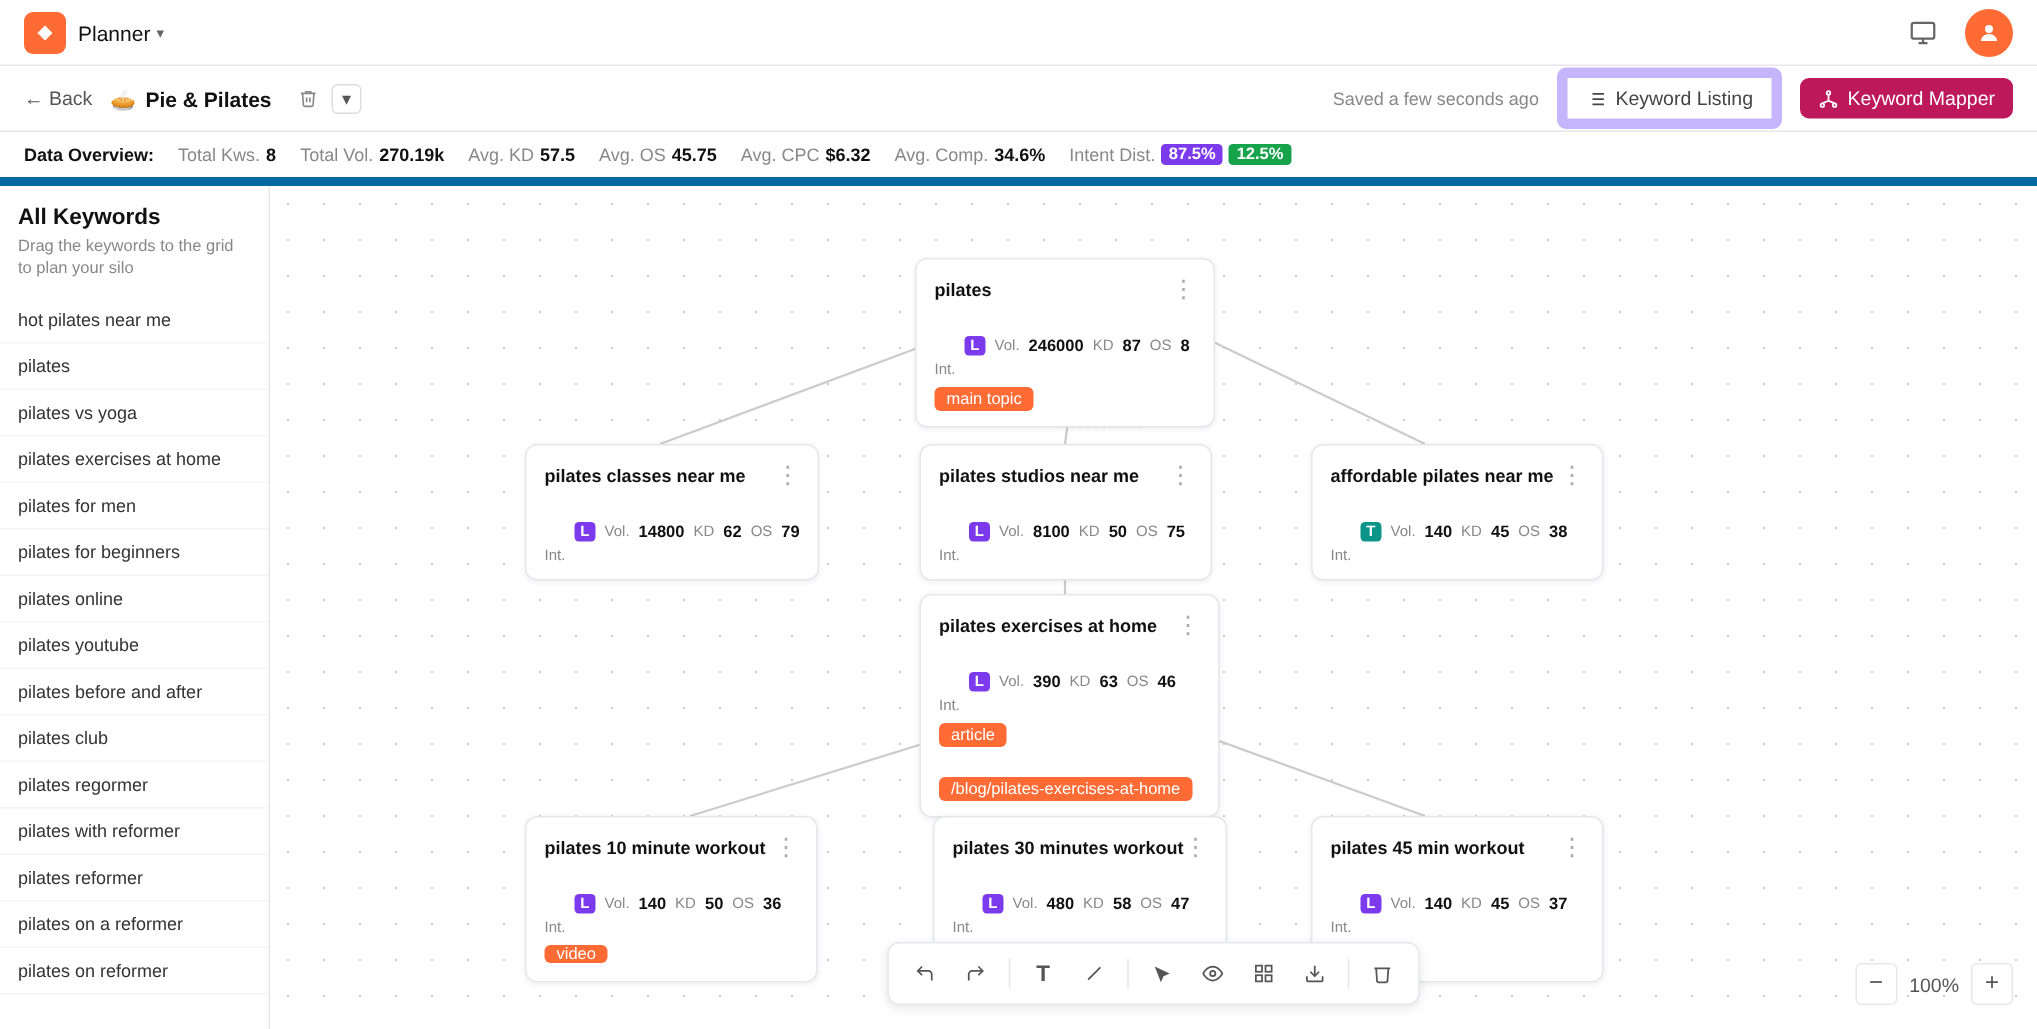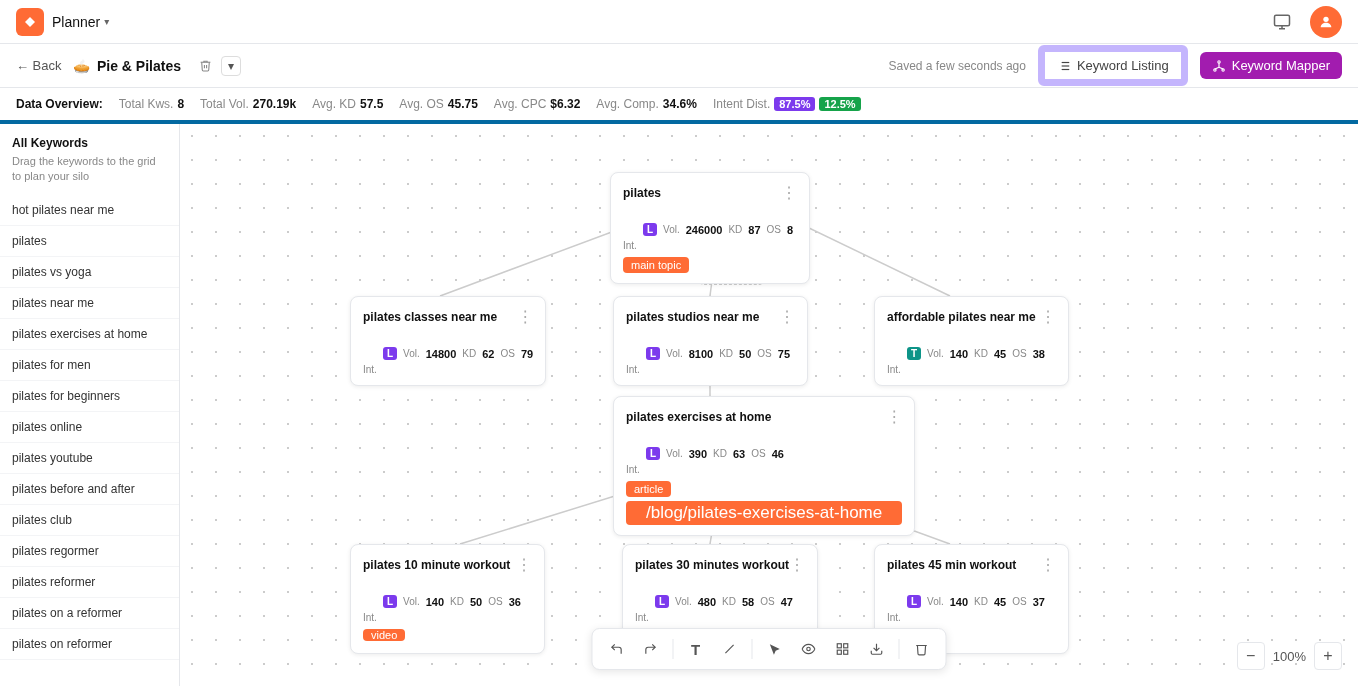--- a/index.html
+++ b/index.html
@@ -29,44 +29,44 @@
     .second-nav-left { display: flex; align-items: center; gap: 12px; }
     .back-btn { display: flex; align-items: center; gap: 4px; font-size: 13px; color: #555; cursor: pointer; }
     .project-name { display: flex; align-items: center; gap: 6px; font-size: 14px; font-weight: 600; color: #111; }
     .project-icon { font-size: 14px; }
     .project-actions { display: flex; align-items: center; gap: 4px; }
     .icon-btn-sm { width: 24px; height: 24px; display: flex; align-items: center; justify-content: center; cursor: pointer; color: #888; font-size: 12px; }
     .dropdown-btn { display: flex; align-items: center; gap: 2px; font-size: 12px; color: #555; cursor: pointer; border: 1px solid #ddd; border-radius: 4px; padding: 2px 6px; }
     .second-nav-right { display: flex; align-items: center; gap: 12px; }
     .saved-text { font-size: 12px; color: #888; }
     .keyword-listing-btn { display: flex; align-items: center; gap: 6px; font-size: 13px; color: #444; cursor: pointer; padding: 6px 12px; border: 7px solid #c4b5fd; border-radius: 6px; }
-    .keyword-mapper-btn { display: flex; align-items: flex-end; gap: 6px; font-size: 13px; color: #fff; background: #a21caf; cursor: pointer; padding: 6px 12px; border-radius: 6px; font-weight: 500; }
+    .keyword-mapper-btn { display: flex; align-items: flex-end; gap: 6px; font-size: 13px; color: #fff; background: #be185d; cursor: pointer; padding: 6px 12px; border-radius: 6px; font-weight: 500; }
 
     
     .data-overview {
       display: flex; align-items: center; gap: 16px;
-      height: 36px; background: #fff; border-bottom: 4px solid #0369a1;
+      height: 36px; background: #fff; border-bottom: 6px solid #0369a1;
       padding: 0 16px; font-size: 12px; color: #555;
     }
     .overview-label { font-weight: 600; color: #111; }
     .overview-item { display: flex; align-items: center; gap: 4px; }
     .overview-key { color: #888; }
     .overview-val { font-weight: 600; color: #111; }
     .intent-badge-purple { background: #7c3aed; color: white; border-radius: 3px; padding: 1px 5px; font-size: 11px; font-weight: 600; }
     .intent-badge-green { background: #16a34a; color: white; border-radius: 3px; padding: 1px 5px; font-size: 11px; font-weight: 600; }
 
     
     .main-layout { display: flex; height: calc(686px - 44px - 44px - 36px); }
 
     
     .sidebar {
       width: 180px; min-width: 180px; border-right: 1px solid #e5e7eb;
       overflow-y: auto; background: #fff;
     }
-    .sidebar-title { font-size: 12px; font-weight: 700; color: #111; padding: 12px 12px 4px; }
+    .sidebar-title { font-size: 15px; font-weight: 700; color: #111; padding: 12px 12px 4px; }
     .sidebar-subtitle { font-size: 11px; color: #888; padding: 0 12px 10px; line-height: 1.4; }
     .sidebar-item {
       padding: 8px 12px; font-size: 12px; color: #333; cursor: pointer;
       border-bottom: 1px solid #f3f4f6; white-space: nowrap; overflow: hidden; text-overflow: ellipsis;
     }
 
     
     .canvas-area {
       flex: 1; position: relative; overflow: hidden;
       background-color: #fff;
@@ -85,21 +85,21 @@
     .kw-menu { font-size: 16px; color: #aaa; cursor: pointer; }
     .kw-meta { display: flex; align-items: center; gap: 6px; font-size: 11px; color: #666; flex-wrap: wrap; }
     .int-label { font-size: 10px; color: #888; margin-top: 32px; }
     .int-badge-purple { background: #7c3aed; color: white; border-radius: 3px; padding: 1px 4px; font-size: 10px; font-weight: 700; }
     .int-badge-teal { background: #0d9488; color: white; border-radius: 3px; padding: 1px 4px; font-size: 10px; font-weight: 700; }
     .kw-stat-key { color: #888; font-size: 10px; }
     .kw-stat-val { font-weight: 600; color: #111; font-size: 11px; }
     .tag-main { background: #ff6b35; color: white; border-radius: 4px; padding: 2px 8px; font-size: 11px; font-weight: 500; display: inline-block; margin-top: 6px; }
     .tag-article { background: #ff6b35; color: white; border-radius: 4px; padding: 2px 8px; font-size: 11px; font-weight: 500; display: inline-block; margin-top: 6px; }
     .tag-video { background: #ff6b35; color: white; border-radius: 4px; padding: 0 8px; font-size: 11px; font-weight: 500; display: inline-block; margin-top: 6px; }
-    .tag-url { background: #ff6b35; color: white; border-radius: 4px; padding: 2px 20px; font-size: 17px; font-weight: 500; display: inline-block; margin-top: 4px; }
+    .tag-url { background: #ff6b35; color: white; border-radius: 4px; padding: 2px 8px; font-size: 11px; font-weight: 500; display: inline-block; margin-top: 20px; }
 
     
     .connector-svg { position: absolute; top: 0; left: 0; width: 100%; height: 100%; pointer-events: none; overflow: visible; }
 
     
     .canvas-toolbar {
       position: absolute; bottom: 16px; left: 50%; transform: translateX(-50%);
       background: #fff; border: 1px solid #e5e7eb; border-radius: 8px;
       display: flex; align-items: center; gap: 2px; padding: 4px 8px;
       box-shadow: 0 2px 8px rgba(0,0,0,0.1);
@@ -238,29 +238,29 @@
 
 <div class="main-layout">
 
   <div class="sidebar">
     <div class="sidebar-title">All Keywords</div>
     <div class="sidebar-subtitle">Drag the keywords to the grid to plan your silo</div>
     <div id="sidebar-items">
         <div class="sidebar-item">hot pilates near me</div>
         <div class="sidebar-item">pilates</div>
         <div class="sidebar-item">pilates vs yoga</div>
-        <div class="sidebar-item">pilates near me</div>
         <div class="sidebar-item">pilates exercises at home</div>
         <div class="sidebar-item">pilates for men</div>
         <div class="sidebar-item">pilates for beginners</div>
         <div class="sidebar-item">pilates online</div>
         <div class="sidebar-item">pilates youtube</div>
         <div class="sidebar-item">pilates before and after</div>
         <div class="sidebar-item">pilates club</div>
         <div class="sidebar-item">pilates regormer</div>
+        <div class="sidebar-item">pilates with reformer</div>
         <div class="sidebar-item">pilates reformer</div>
         <div class="sidebar-item">pilates on a reformer</div>
         <div class="sidebar-item">pilates on reformer</div>
       </div>
   </div>
 
   <div class="canvas-area">
 
     <svg class="connector-svg">
 

